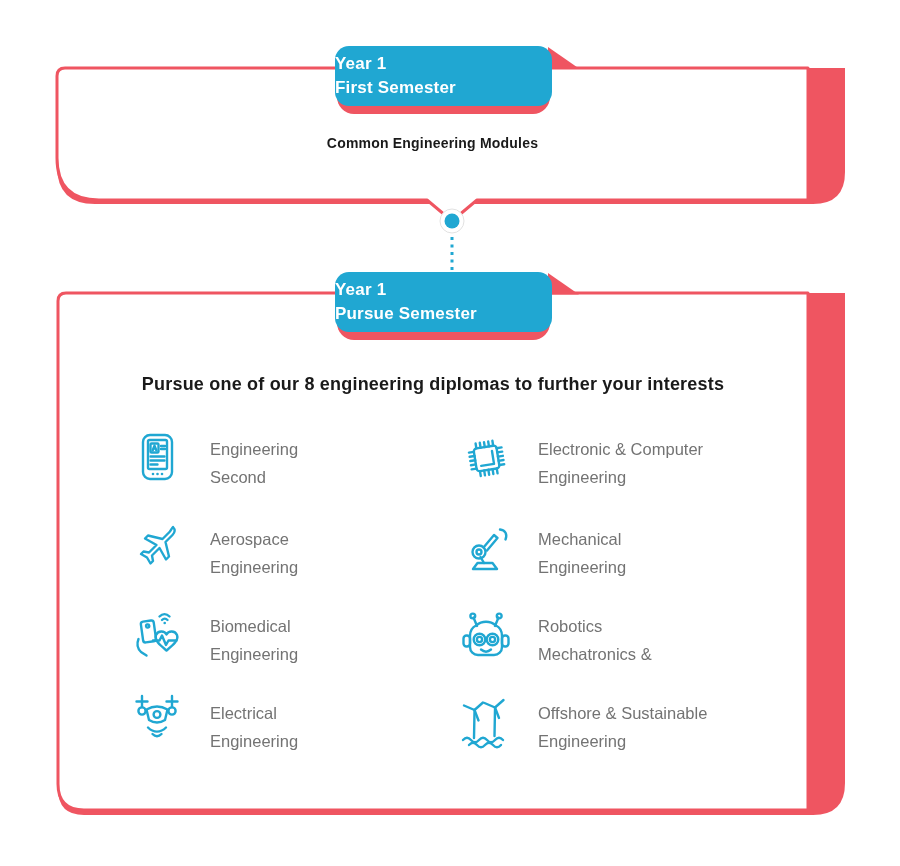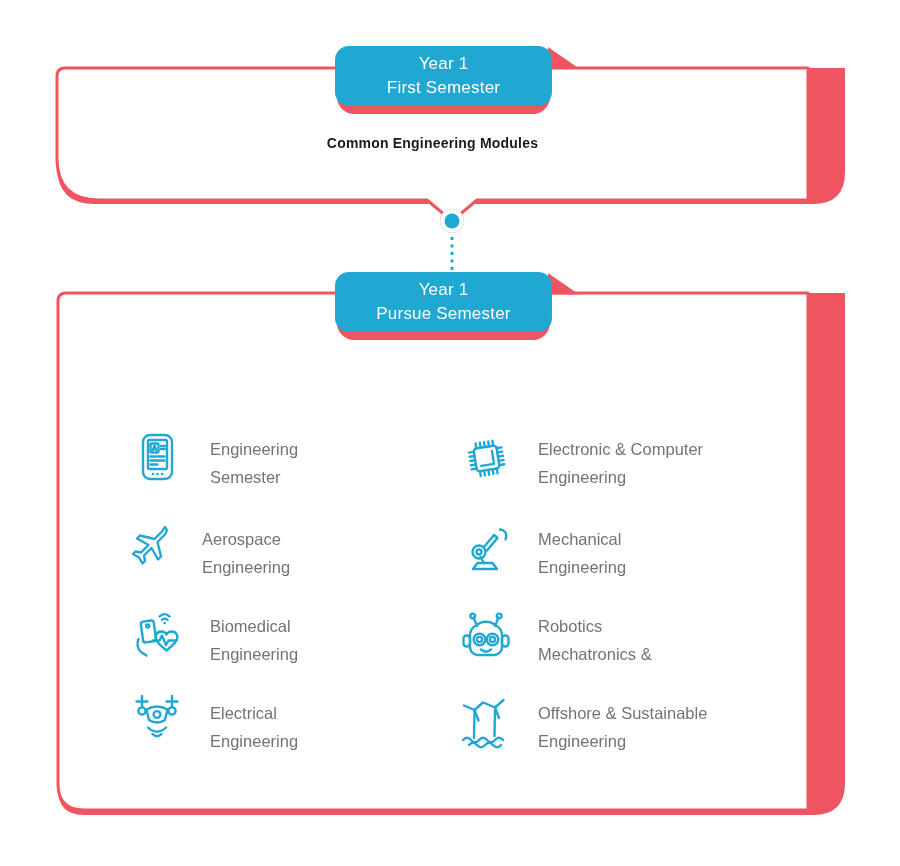--- a/index.html
+++ b/index.html
@@ -1,21 +1,21 @@
 <!DOCTYPE html>
 <html><head>
 <meta charset="utf-8">
 <style>
   html,body{margin:0;padding:0;background:#ffffff;}
   body{width:900px;height:866px;position:relative;overflow:hidden;
        font-family:"Liberation Sans", sans-serif;}
   #stage{position:absolute;inset:0;width:900px;height:866px;}
   #deco{position:absolute;left:0;top:0;}
-  .badge-text{position:absolute;width:217px;text-align:center;color:#ffffff;
-      font-weight:400;font-size:17px;line-height:24px;letter-spacing:.2px;}
+  .badge-text{position:absolute;width:217px;color:#ffffff;
+      font-weight:700;font-size:17px;line-height:24px;letter-spacing:.2px;}
   .card-title{position:absolute;left:57px;width:751px;text-align:center;
       color:#1a1a1a;font-weight:700;font-size:14px;letter-spacing:.2px;}
   .heading2{position:absolute;left:58px;width:750px;text-align:center;
       color:#1a1a1a;font-weight:700;font-size:18px;letter-spacing:.2px;}
   .item{position:absolute;width:330px;height:64px;}
   .icon-box{position:absolute;left:0;top:0;width:56px;height:56px;}
   .icon-box svg{display:block;width:56px;height:56px;}
   .pic *{stroke:#20A7D2;fill:none;stroke-width:2.4;stroke-linecap:round;stroke-linejoin:round;}
   .pic .fill{fill:#20A7D2;stroke:none;}
   .item-label{position:absolute;top:5px;color:#737373;font-size:16.5px;
@@ -50,38 +50,39 @@
   <div class="badge-text" style="left:335px;top:52px;">
     <div>Year 1</div>
     <div>First Semester</div>
   </div>
   <div class="card-title" style="top:135px;">Common Engineering Modules</div>
 
   <div class="badge-text" style="left:335px;top:278px;">
     <div>Year 1</div>
     <div>Pursue Semester</div>
   </div>
+  <div class="heading2" style="top:374px;">Pursue one of our 8 engineering diplomas to further your interests</div>
 
   <div class="item" style="left:129px;top:430px;">
     <div class="icon-box">
       <svg class="pic" viewBox="0 0 56 56">
         <rect x="14" y="5" width="29" height="44" rx="7"></rect>
         <rect x="19" y="10" width="19" height="29" rx="1.5"></rect>
         <rect x="21.5" y="13.5" width="8" height="9" rx="1"></rect>
         <path d="M23.7 20.3 L25.5 15.6 L27.3 20.3 M24.4 18.6 h2.2"></path>
         <path d="M32 16 h4 M32 19 h4"></path>
         <path d="M21.5 26.5 h14 M21.5 30.5 h14 M21.5 34.5 h7"></path>
         <circle class="fill" cx="24" cy="44" r="1.3"></circle>
         <circle class="fill" cx="28.5" cy="44" r="1.3"></circle>
         <circle class="fill" cx="33" cy="44" r="1.3"></circle>
       </svg>
     </div>
     <div class="item-label" style="left:81px;">
       <div>Engineering</div>
-      <div>Semester</div>
+      <div>Second</div>
     </div>
   </div>
 
   <div class="item" style="left:458px;top:430px;">
     <div class="icon-box">
       <svg class="pic" viewBox="0 0 56 56">
         <g transform="rotate(-9 28 28)">
           <rect x="17" y="17" width="23" height="23" rx="3"></rect>
           <path d="M35 22 v13 h-13"></path>
           <path d="M20 17v-5 M24.25 17v-5 M28.5 17v-5 M32.75 17v-5 M37 17v-5"></path>
@@ -90,21 +91,21 @@
           <path d="M40 20h5 M40 24.25h5 M40 28.5h5 M40 32.75h5 M40 37h5"></path>
         </g>
       </svg>
     </div>
     <div class="item-label" style="left:80px;">
       <div>Electronic &amp; Computer</div>
       <div>Engineering</div>
     </div>
   </div>
 
-  <div class="item" style="left:121px;top:520px;">
+  <div class="item" style="left:129px;top:520px;">
     <div class="icon-box">
       <svg class="pic" viewBox="0 0 56 56">
         <path d="M44 7c2.5 2.5 2 5.5-.5 8l-7 7 3.5 14.5-3 3-6.5-11.5-7.5 7.5 1 5.5-2.5 2.5-3.5-6-6-3.5 2.5-2.5 5.5 1 7.5-7.5-11.5-6.5 3-3 14.5 3.5 7-7c1.2-1.2 2.3-3.7 3.5-5z"></path>
       </svg>
     </div>
     <div class="item-label" style="left:81px;">
       <div>Aerospace</div>
       <div>Engineering</div>
     </div>
   </div>

